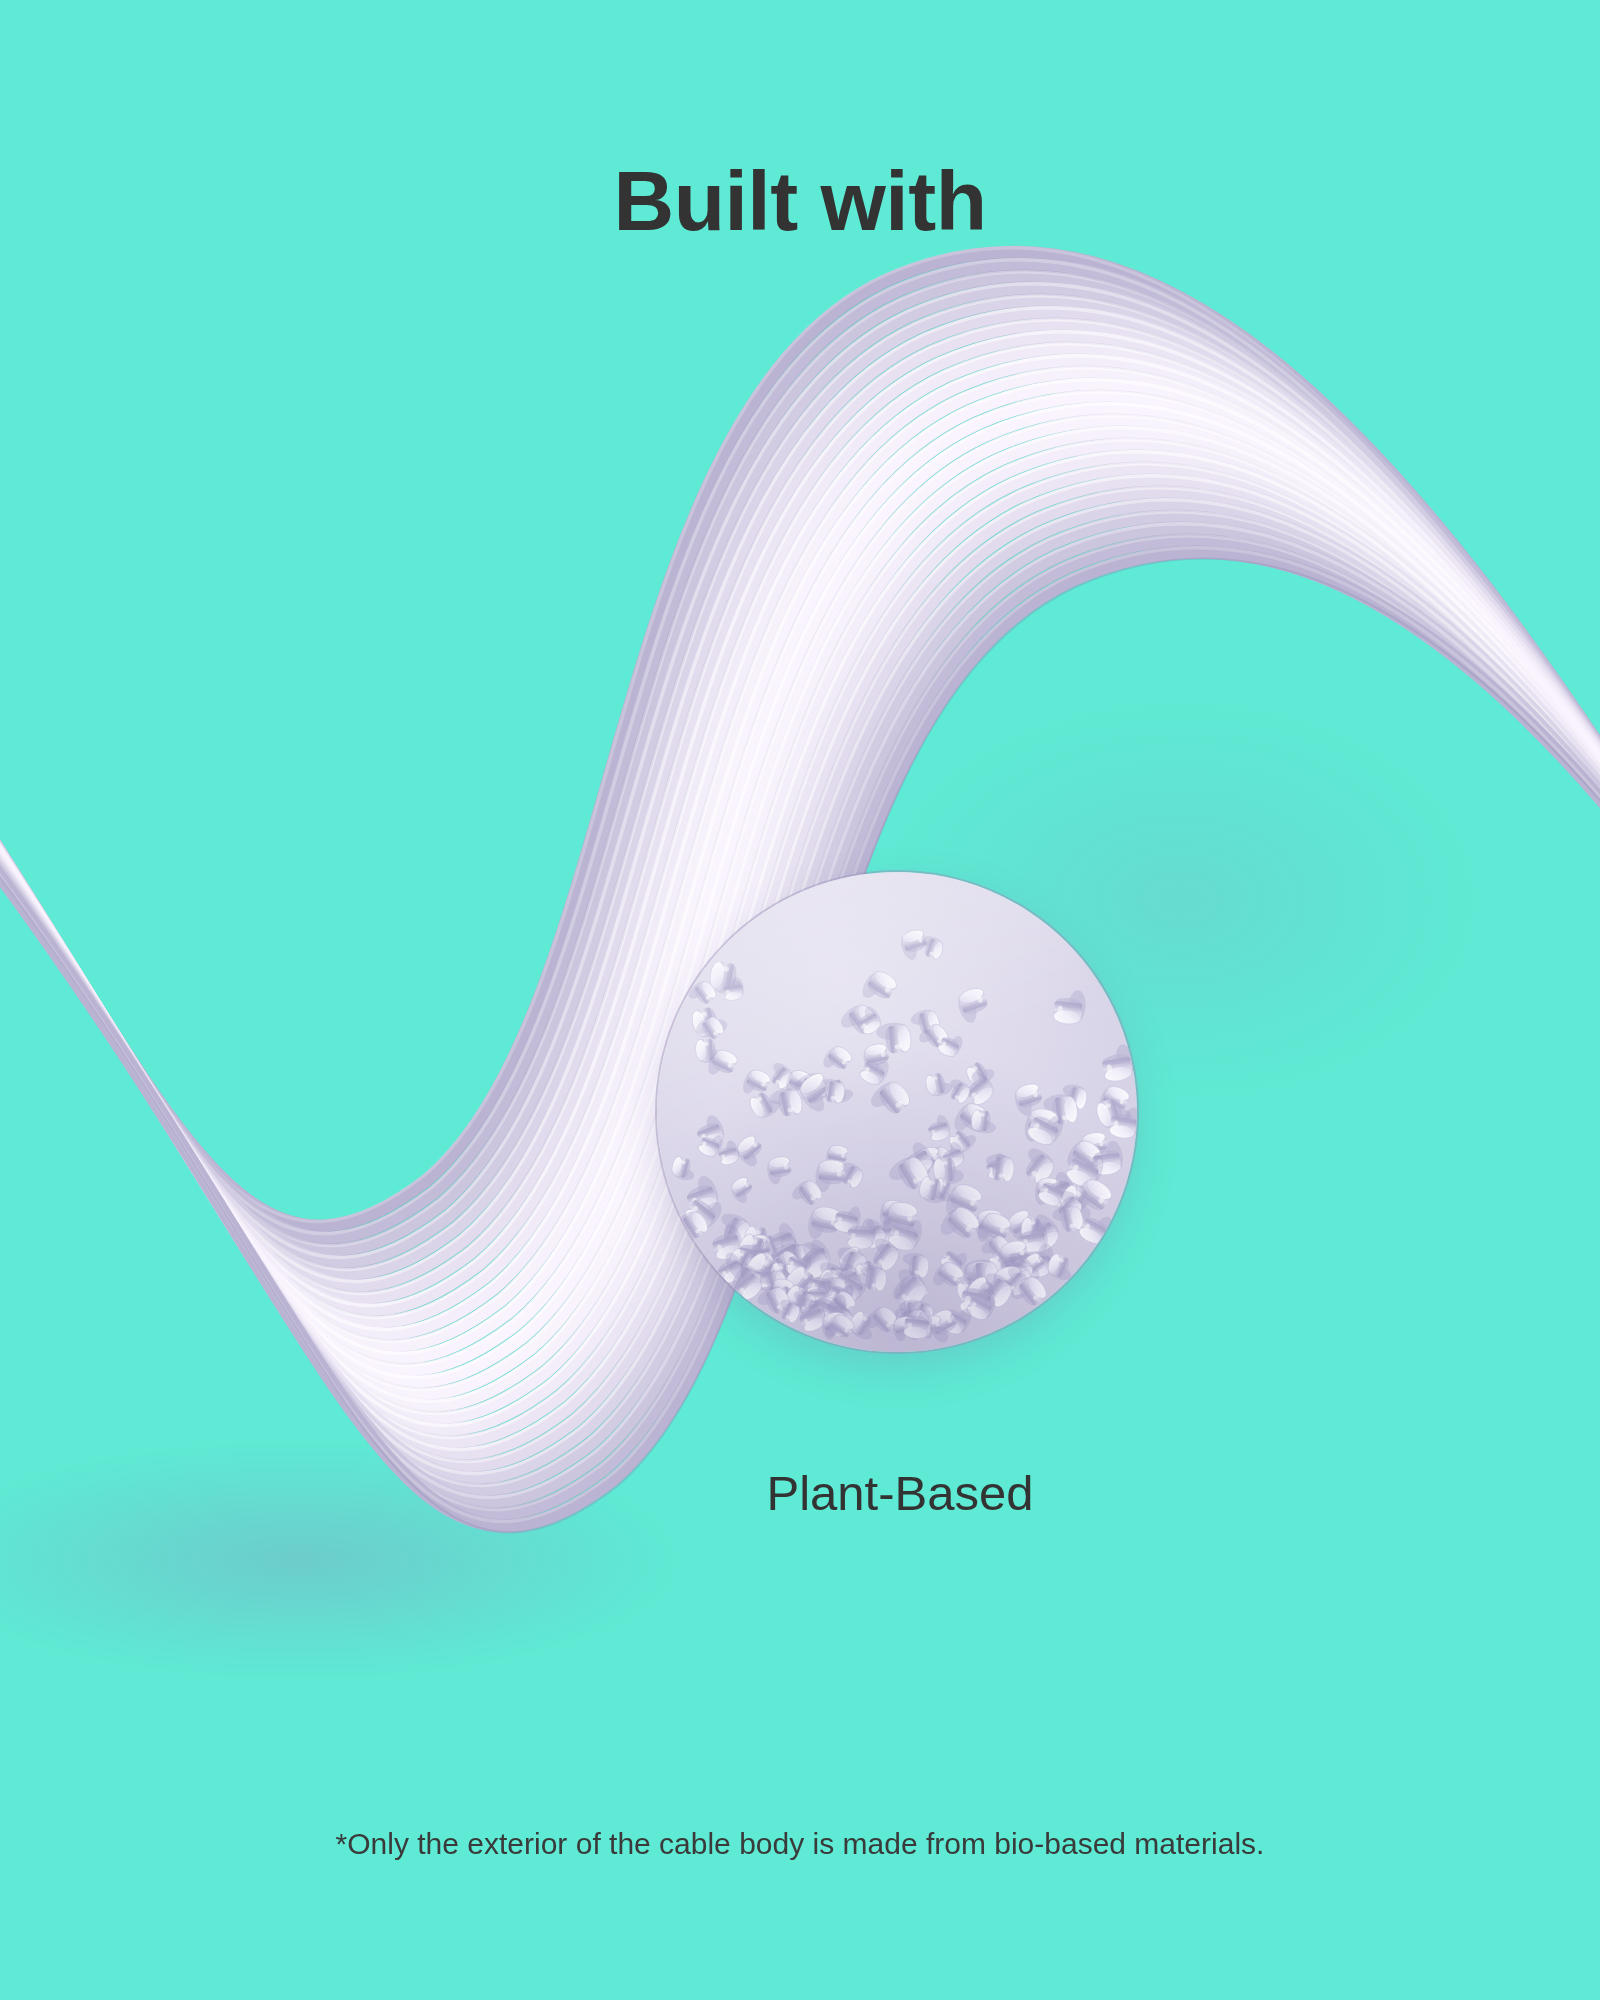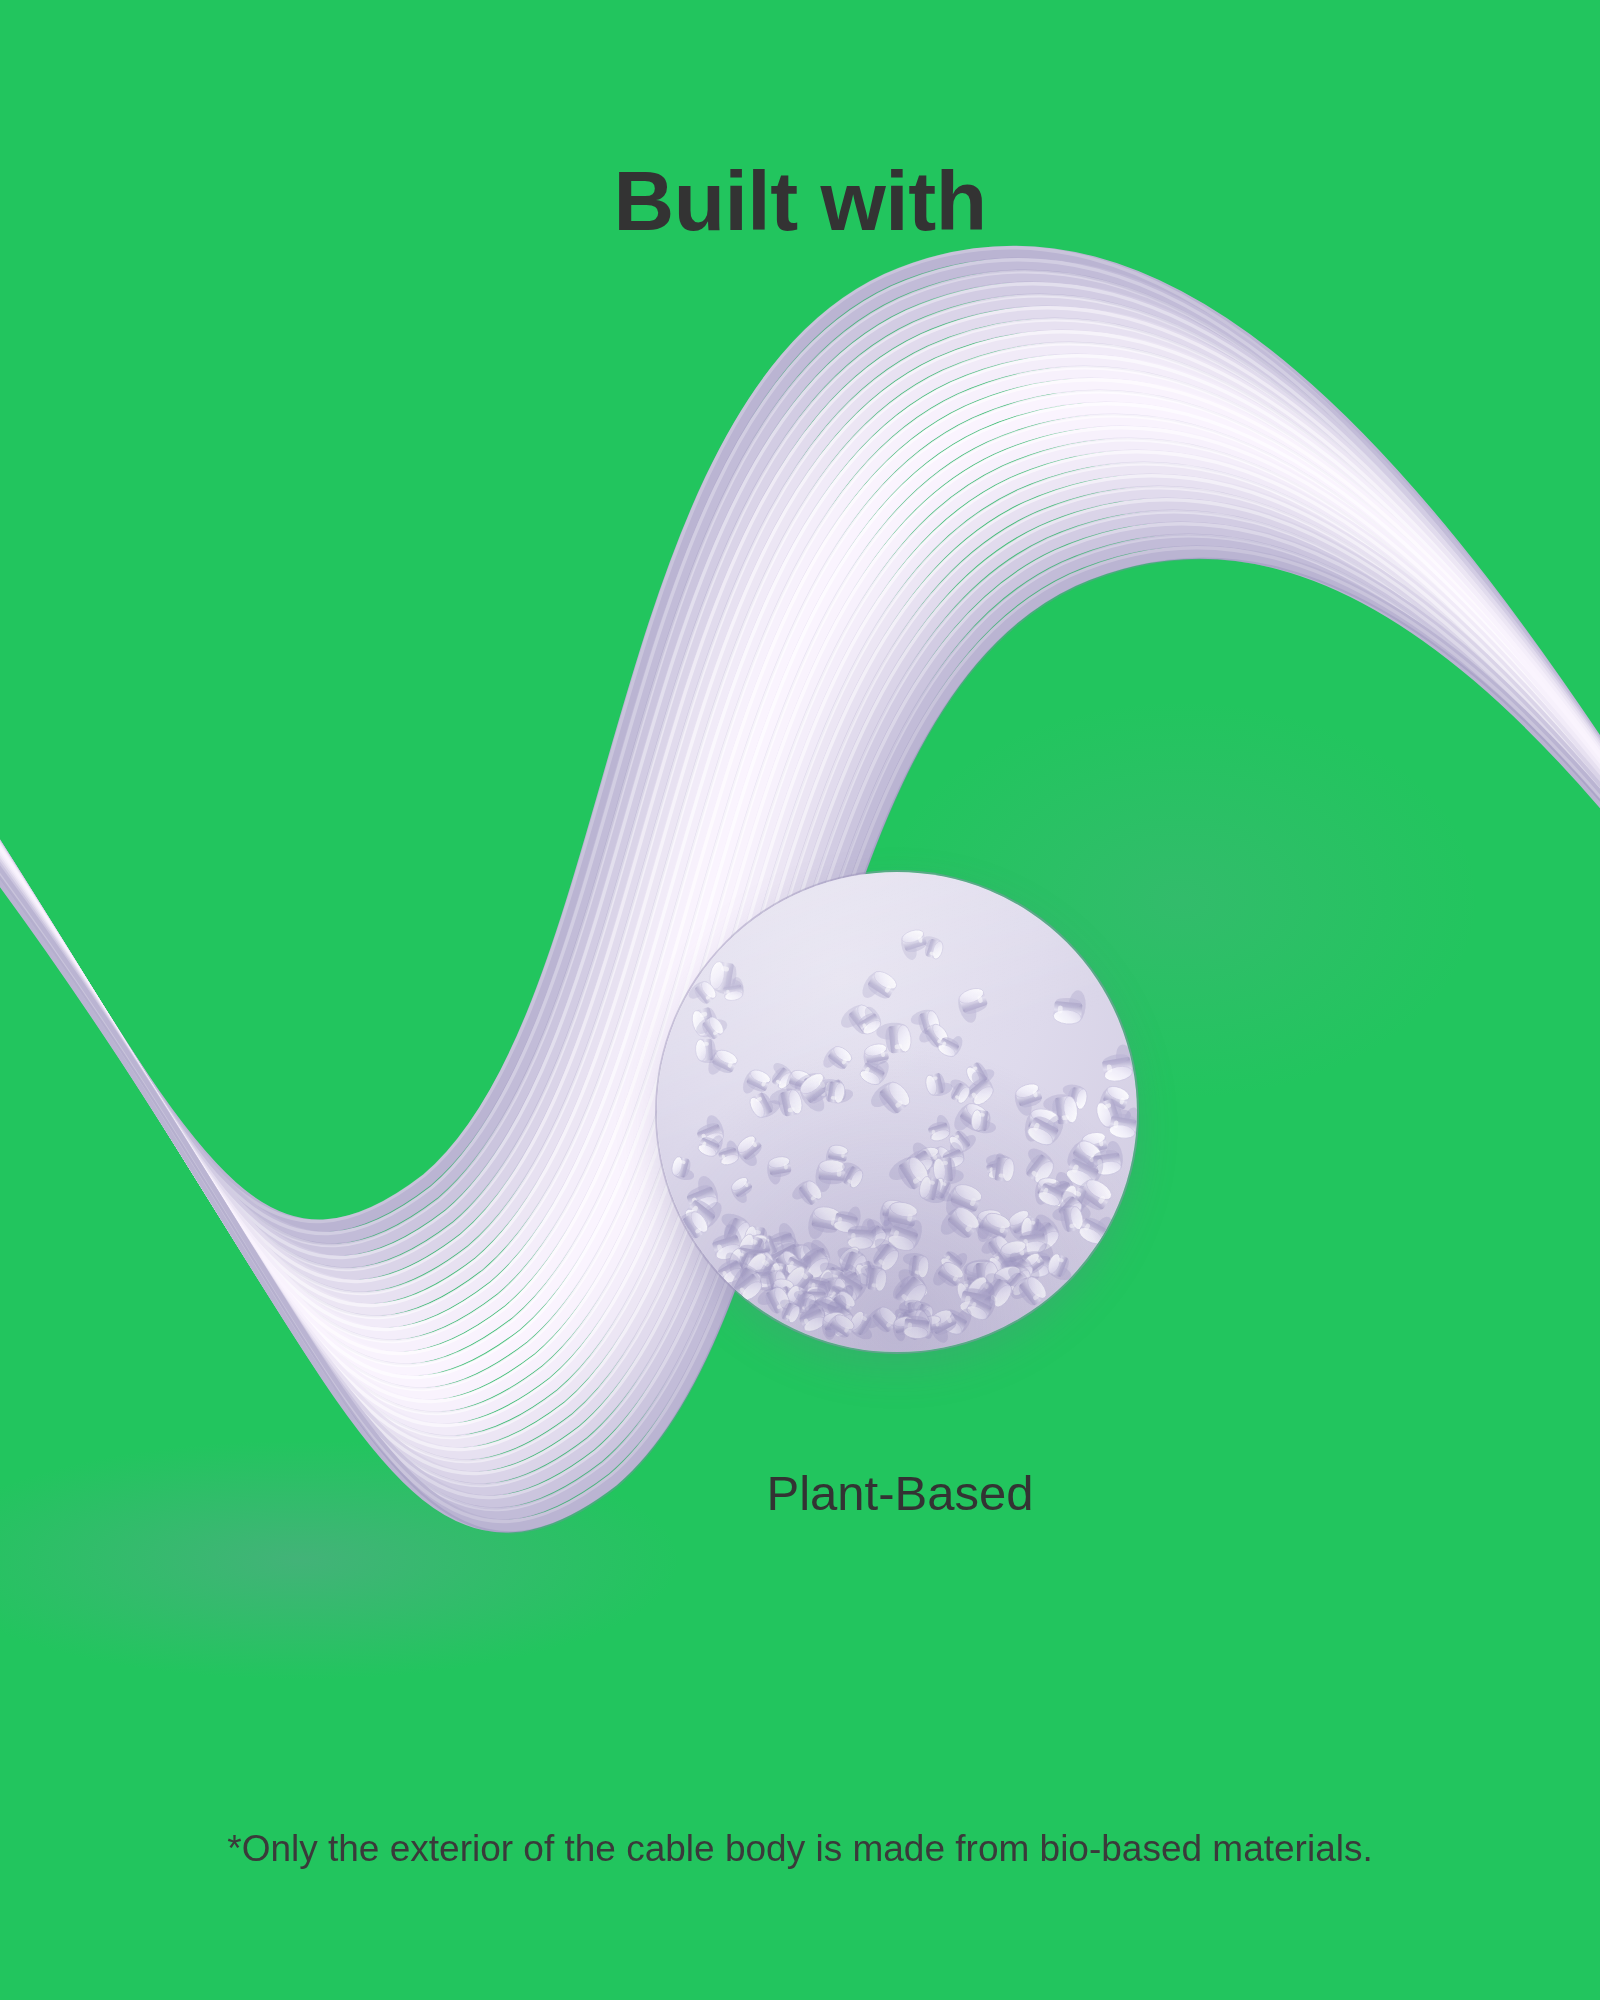--- a/index.html
+++ b/index.html
@@ -9,21 +9,21 @@
     background: #f2f2f1;
   }
   body {
     font-family: "Liberation Sans", "DejaVu Sans", sans-serif;
   }
 
   #page {
     position: relative;
     width: 1600px;
     height: 2000px;
-    background: #22c55e;
+    background: #5eead4;
     overflow: hidden;
   }
 
   
   .headline {
     position: absolute;
     left: 0;
     top: 96px;
     width: 1600px;
     text-align: center;
@@ -92,21 +92,21 @@
   .caption .cap-line { display: block; }
 
   
   .footnote {
     position: absolute;
     left: 100px;
     top: 1822px;
     width: 1400px;
     text-align: center;
     color: #3a3a3a;
-    font-size: 37px;
+    font-size: 30px;
     line-height: 1.48;
     font-weight: 400;
     z-index: 40;
     -webkit-font-smoothing: antialiased;
   }
   .footnote .fn-line { display: block; }
 </style>
 </head>
 <body>
 

